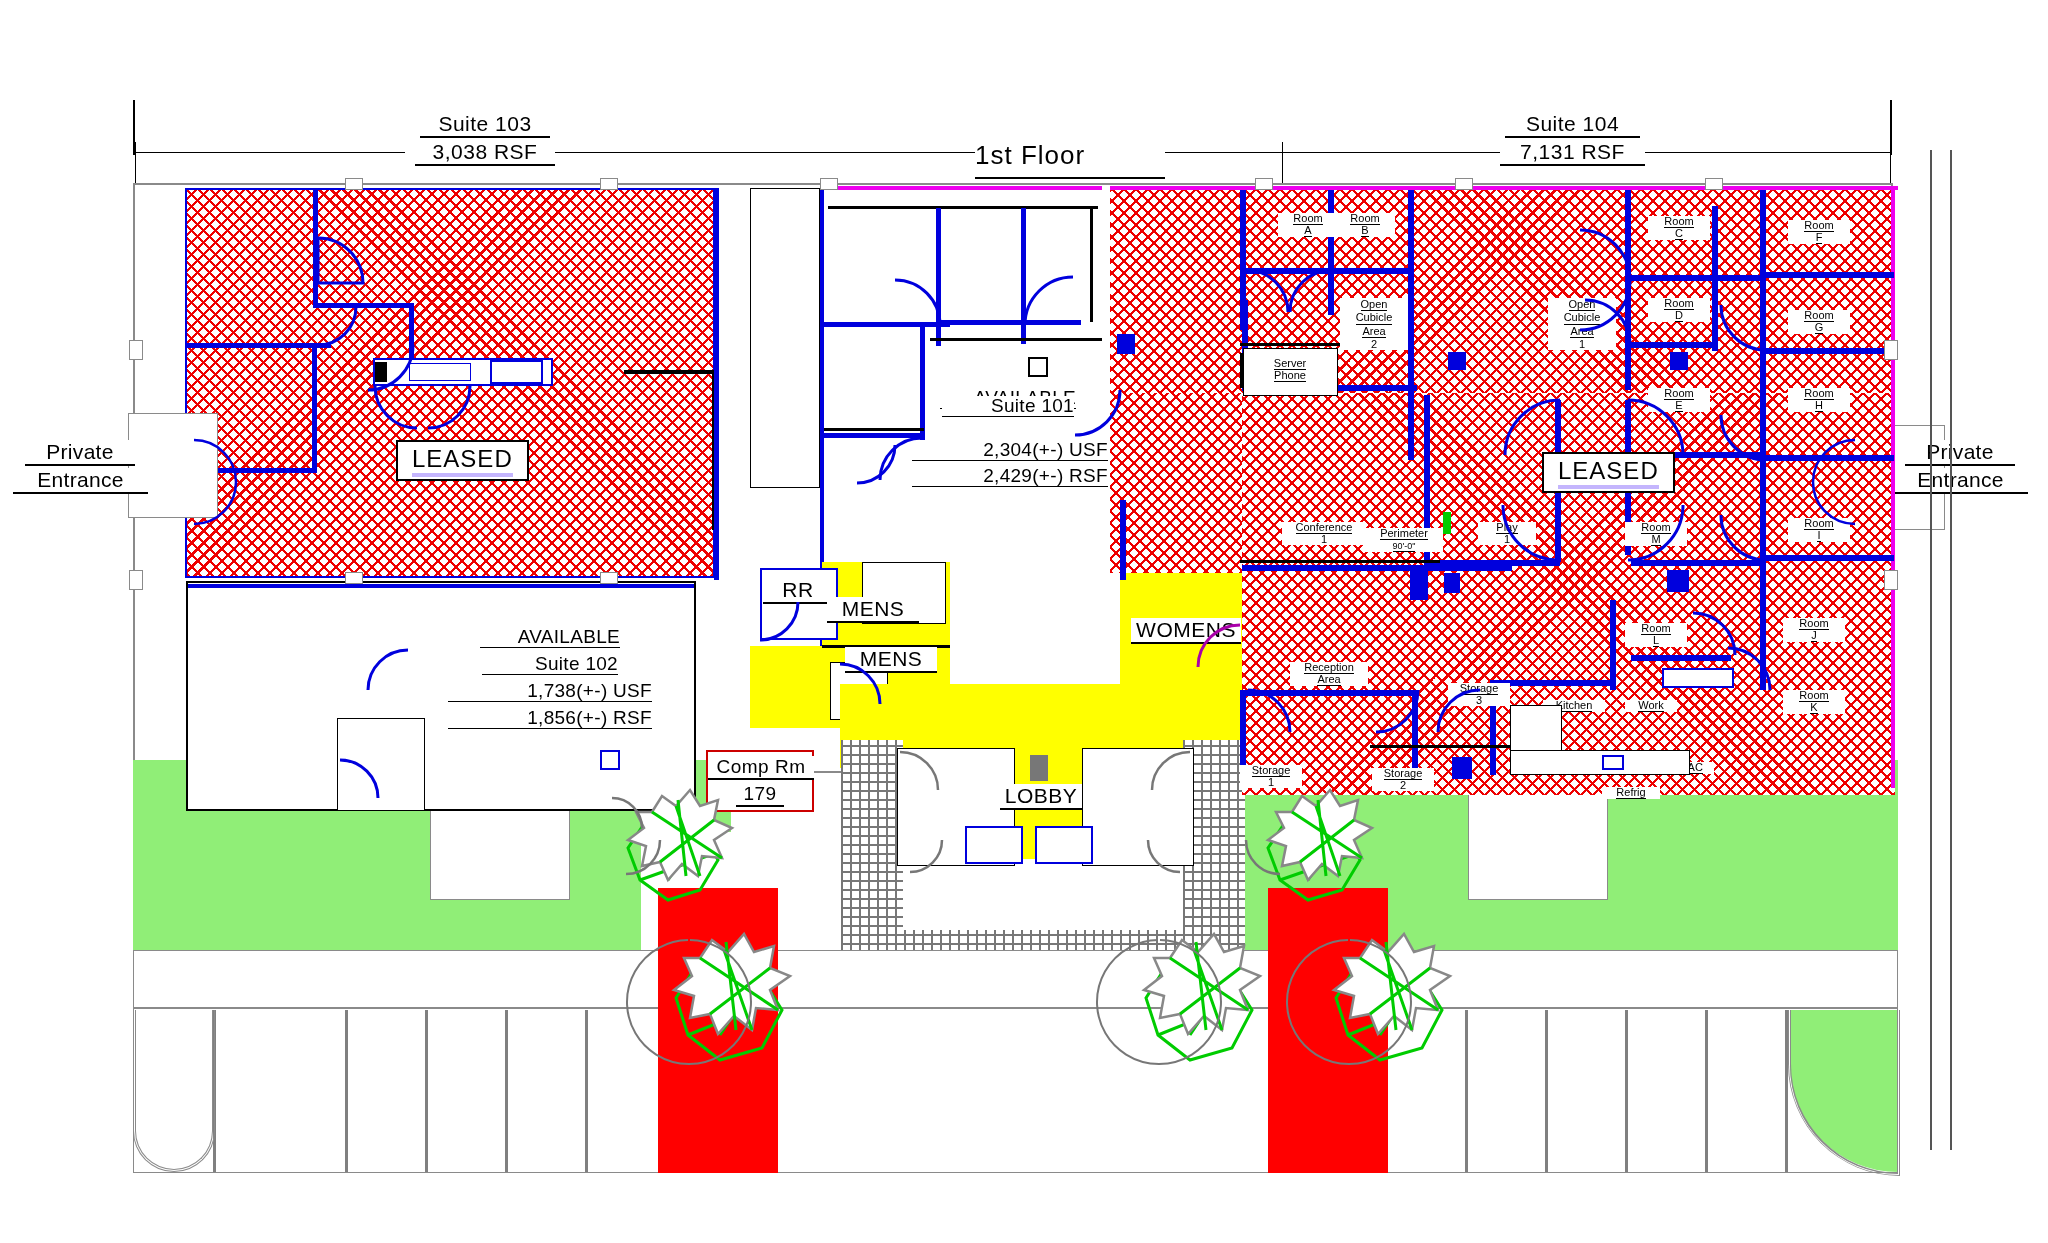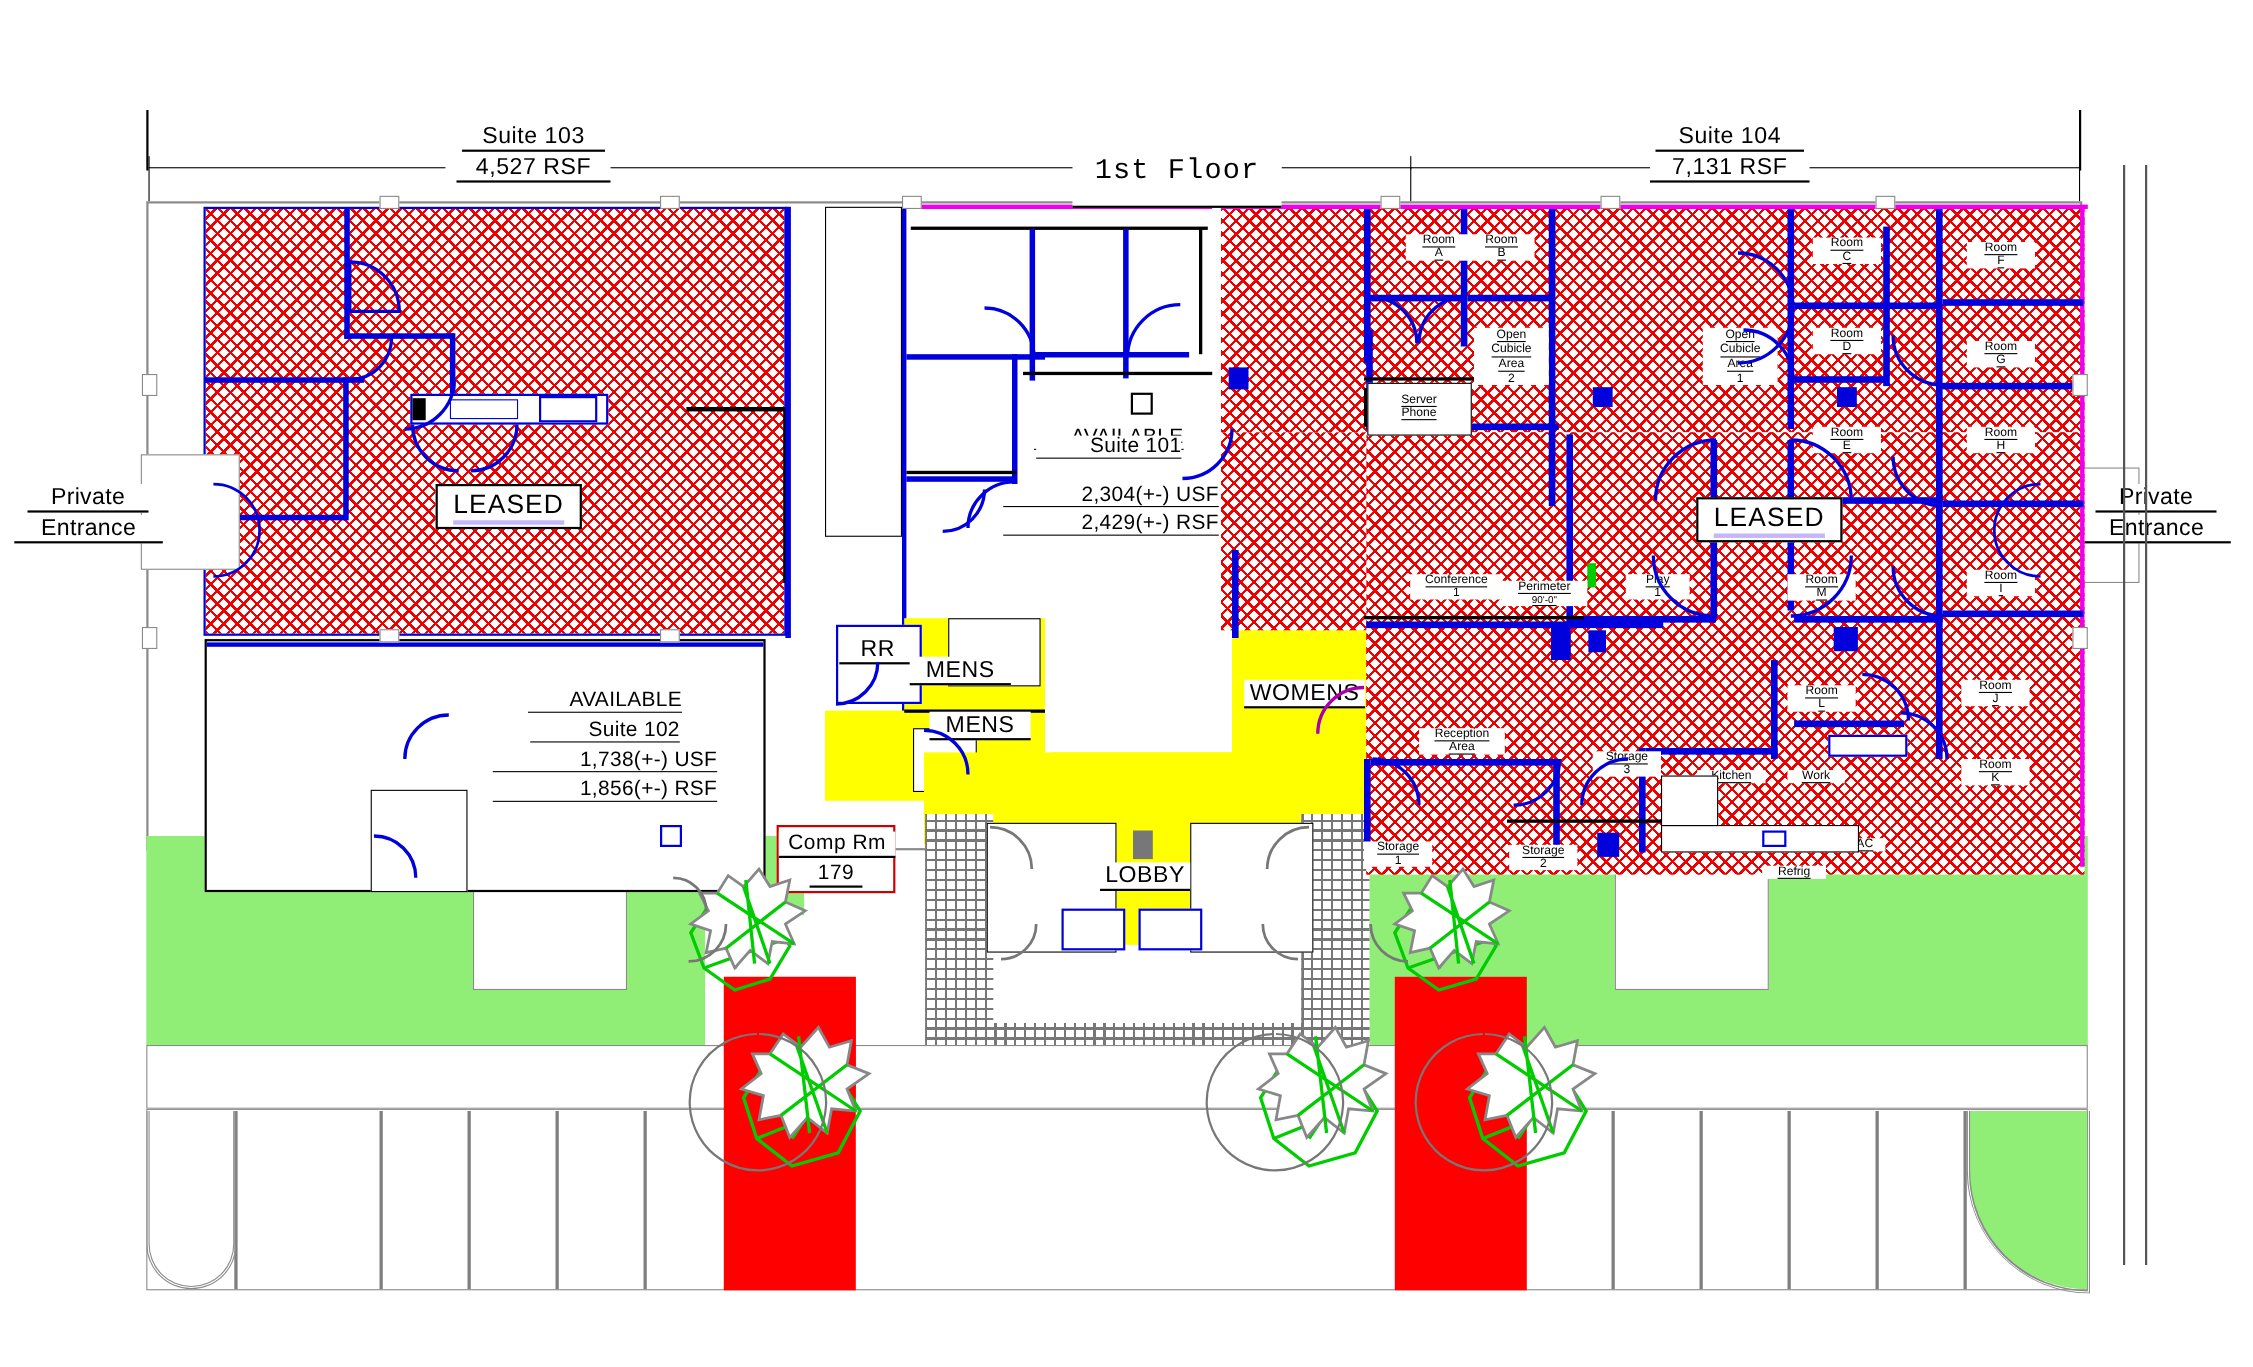--- a/index.html
+++ b/index.html
@@ -8,22 +8,22 @@
        font-family:"Liberation Sans", sans-serif;color:#000;}
 
   .plan{position:absolute;left:0;top:0;width:2048px;height:1243px;}
 
   
   .abs{position:absolute;box-sizing:border-box;}
 
   
   .ttl{font-size:29px;letter-spacing:1px;text-align:center;
        border-bottom:2px solid #000;white-space:nowrap;padding-bottom:1px;}
-  .sub{font-size:26px;letter-spacing:1px;text-align:center;
-       border-bottom:2px solid #000;white-space:nowrap;background:#fff;padding-bottom:17px;font-family:Liberation Mono, monospace;}
+  .sub{font-size:26px;letter-spacing:1px;
+       border-bottom:2px solid #000;white-space:nowrap;background:#fff;padding-bottom:6px;}
   .dimtxt{font-size:21px;text-align:center;border-bottom:2px solid #000;
           white-space:nowrap;background:#fff;padding-bottom:0px;letter-spacing:.5px;}
   .availtxt{font-size:19px;text-align:right;border-bottom:1.6px solid #000;
             white-space:nowrap;background:#fff;letter-spacing:.3px;line-height:1.05;}
   .rmlbl{font-size:11px;text-align:center;line-height:1.0;white-space:nowrap;
          background:#fff;letter-spacing:0px;}
   .rmlbl span.u{border-bottom:1.3px solid #000;display:inline-block;}
   .biglbl{font-size:22px;text-align:center;border-bottom:2px solid #000;
           white-space:nowrap;background:#fff;letter-spacing:.5px;}
   .entlbl{font-size:21px;text-align:center;border-bottom:2px solid #000;
@@ -78,21 +78,21 @@
   <div class="abs dimtick" style="left:135px;top:142px;height:50px;"></div>
   <div class="abs dimline" style="left:135px;top:152px;width:270px;"></div>
   <div class="abs dimline" style="left:545px;top:152px;width:440px;"></div>
   <div class="abs dimtick" style="left:1282px;top:152px;height:46px;"></div>
   <div class="abs dimline" style="left:1165px;top:152px;width:340px;"></div>
   <div class="abs dimline" style="left:1640px;top:152px;width:250px;"></div>
   <div class="abs dimtick" style="left:1890px;top:142px;height:50px;"></div>
   <div class="abs dimtick" style="left:1282px;top:142px;height:12px;"></div>
 
   <div class="abs dimtxt" style="left:420px;top:112px;width:130px;z-index:6;">Suite 103</div>
-  <div class="abs dimtxt" style="left:415px;top:140px;width:140px;z-index:6;">4,527 RSF</div>
+  <div class="abs dimtxt" style="left:415px;top:140px;width:140px;z-index:6;">3,038 RSF</div>
 
   <div class="abs dimtxt" style="left:1505px;top:112px;width:135px;z-index:6;">Suite 104</div>
   <div class="abs dimtxt" style="left:1500px;top:140px;width:145px;z-index:6;">7,131 RSF</div>
 
   <div class="abs" style="left:133px;top:183px;width:1760px;height:590px;border:2px solid #8a8a8a;background:#fff;"></div>
 
   <div class="abs green" style="left:133px;top:760px;width:508px;height:190px;"></div>
   <div class="abs green" style="left:1230px;top:760px;width:668px;height:190px;"></div>
   <div class="abs green" style="left:641px;top:760px;width:90px;height:72px;"></div>
   <div class="abs white" style="left:430px;top:775px;width:140px;height:125px;border:1.5px solid #8a8a8a;"></div>

